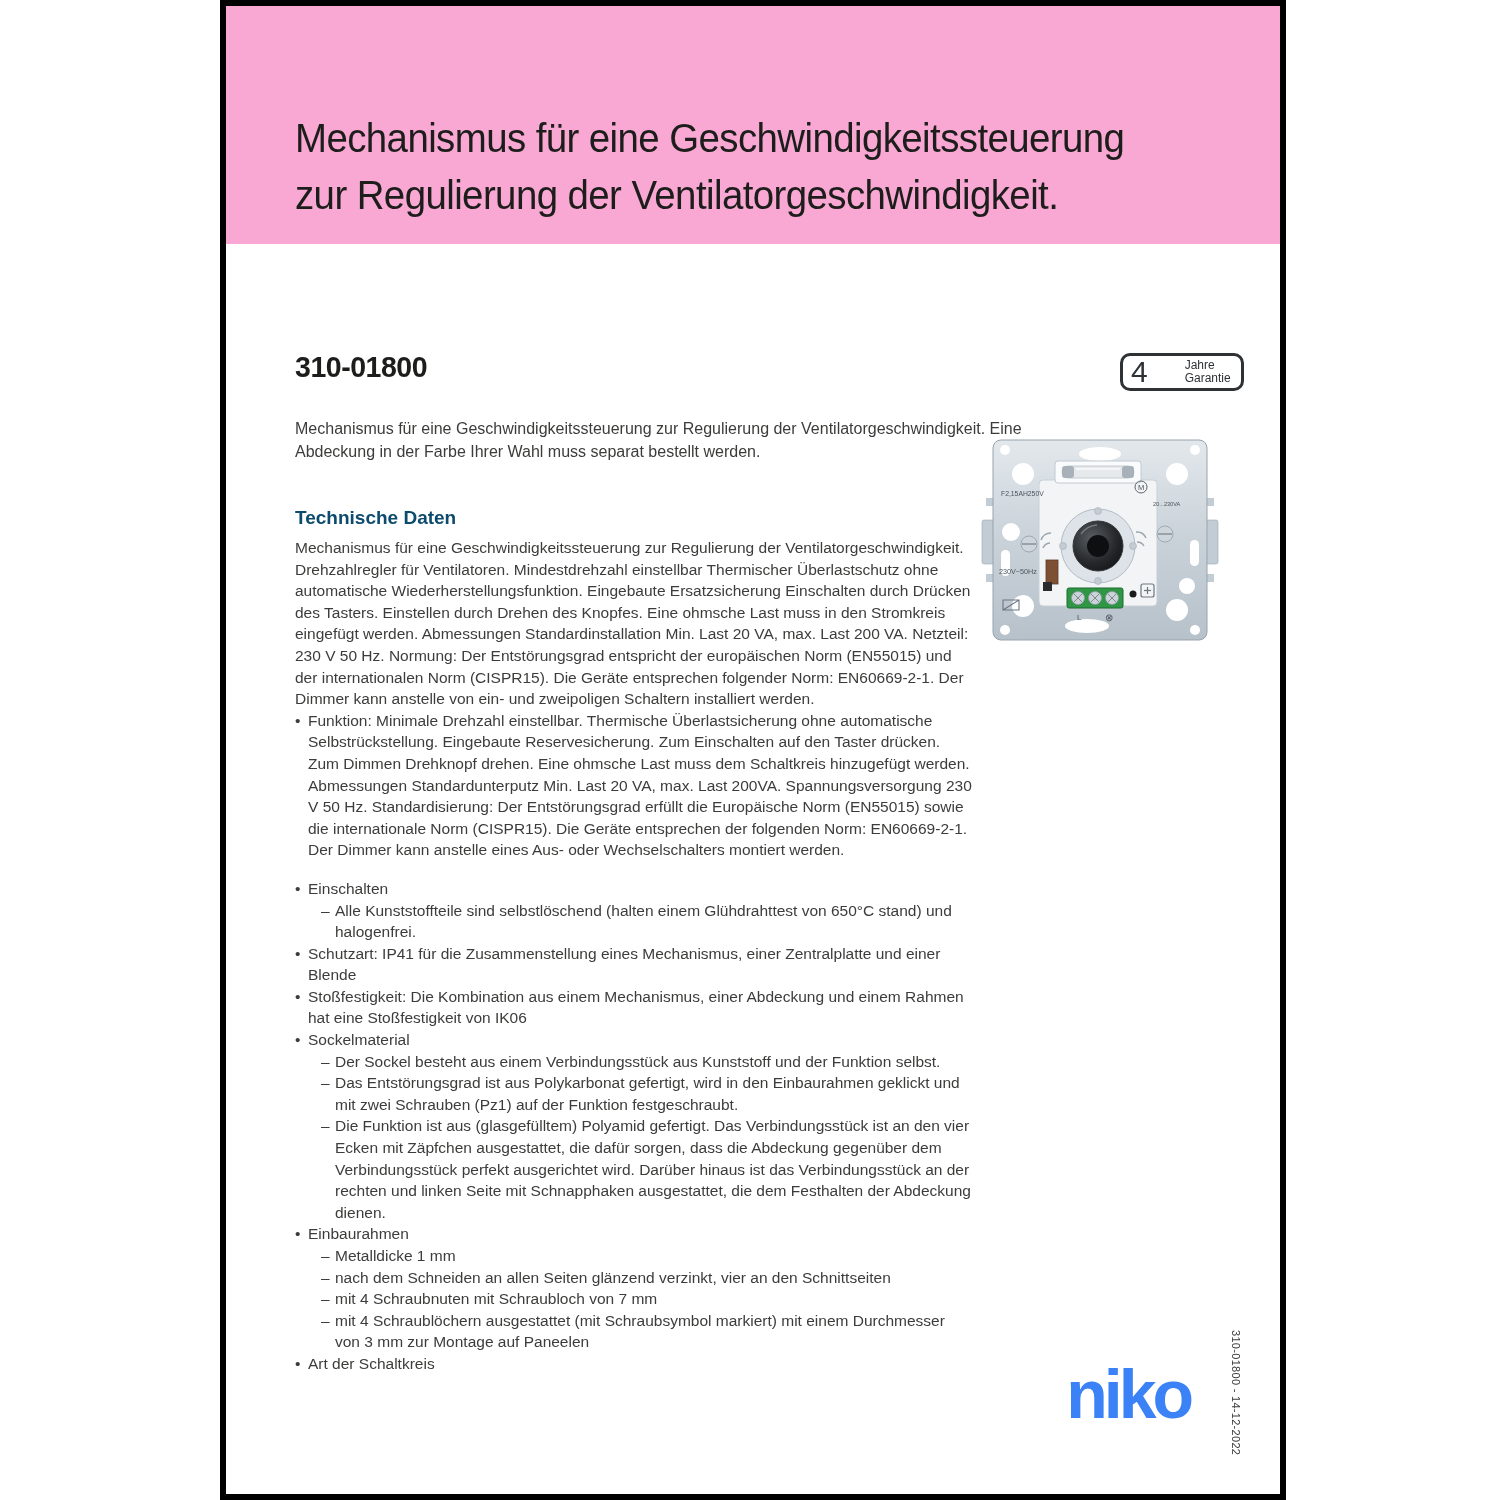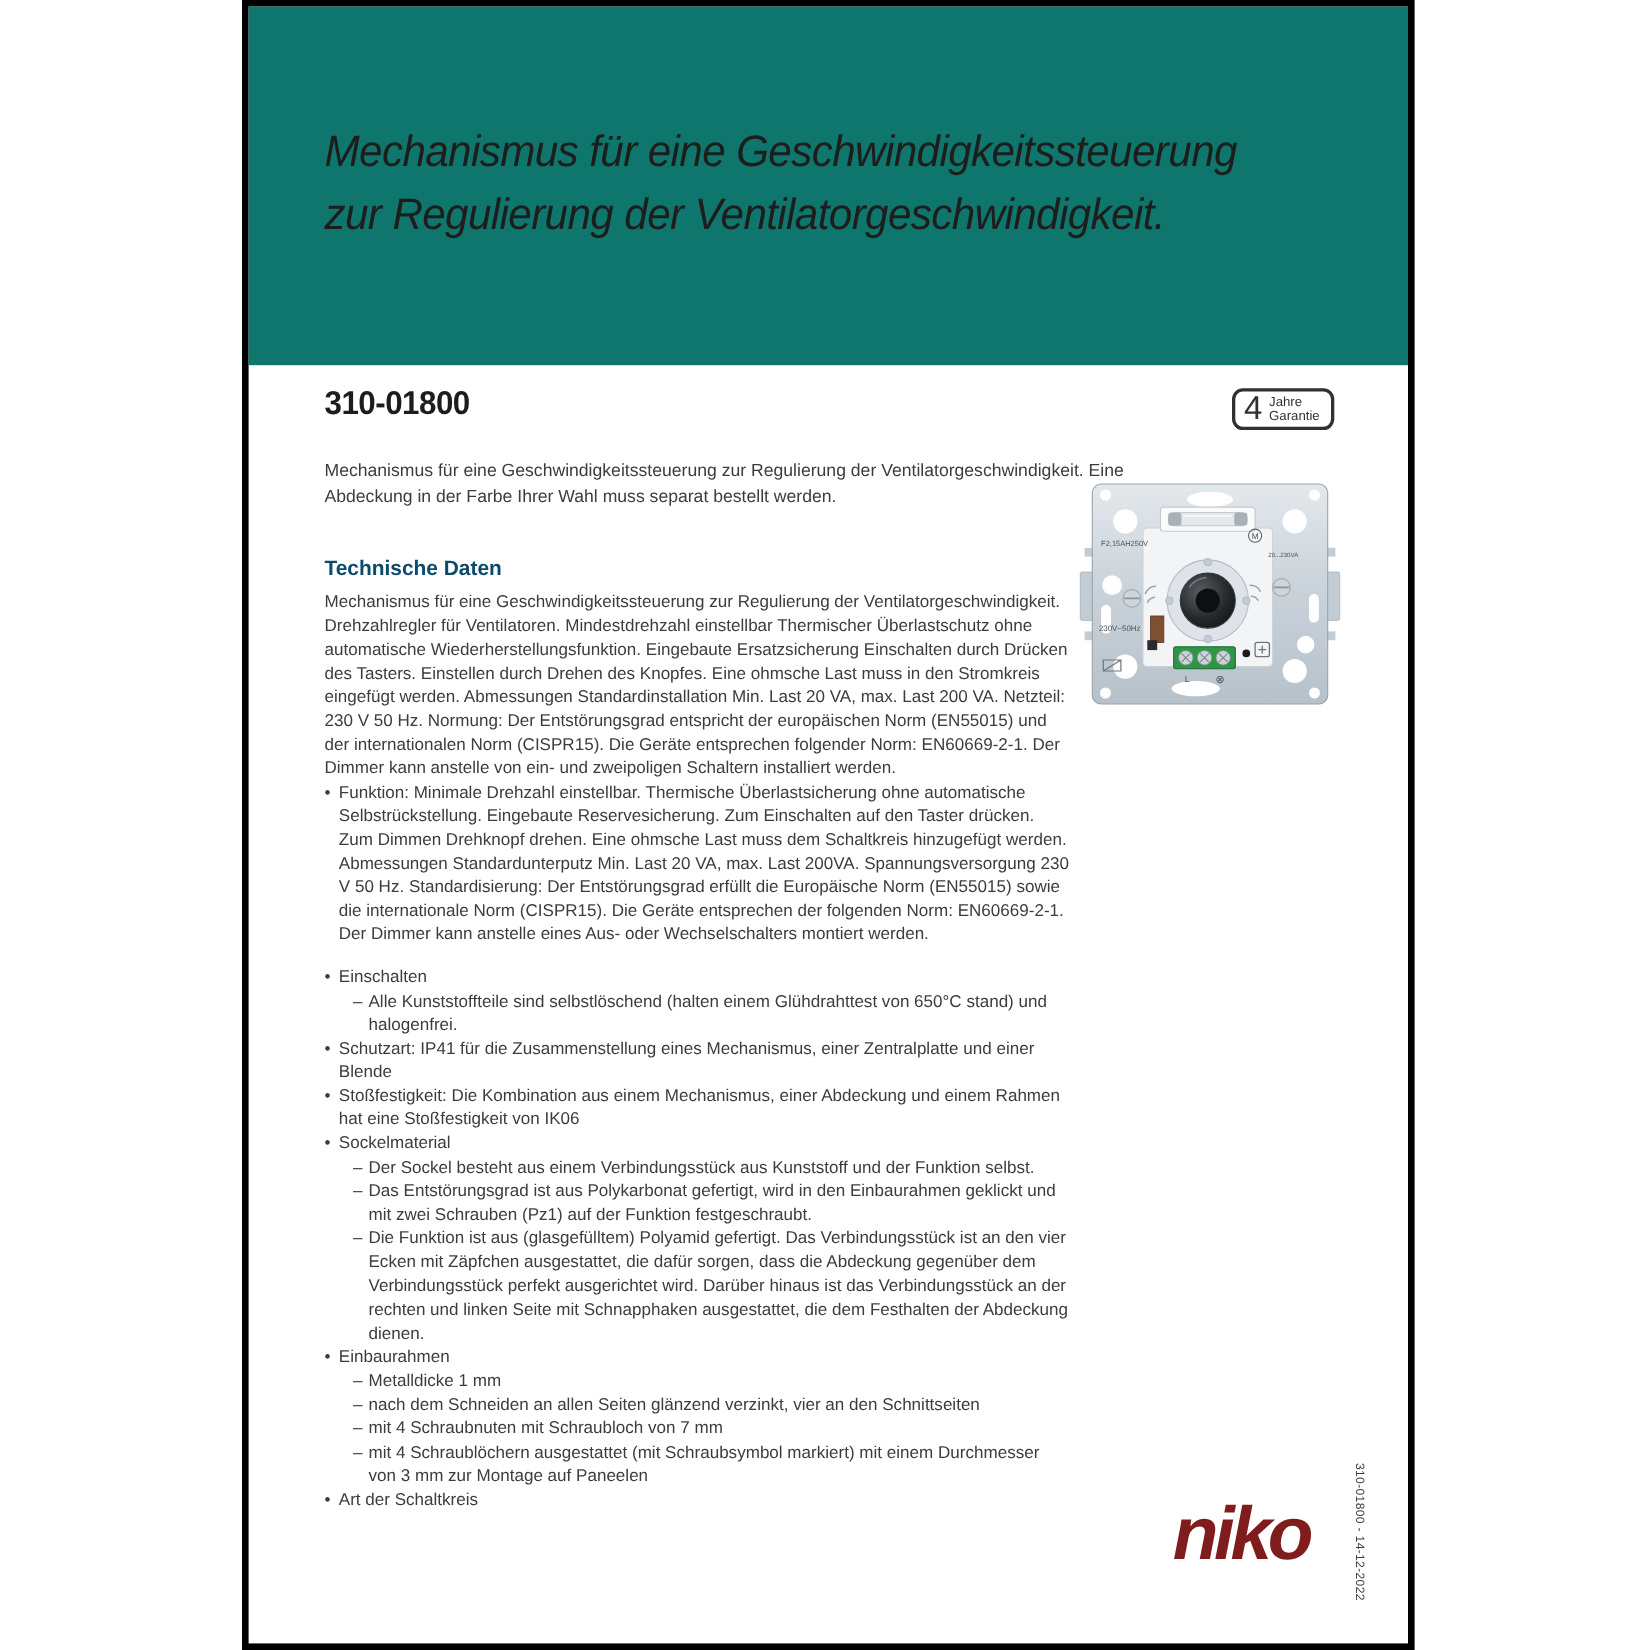--- a/index.html
+++ b/index.html
@@ -1,40 +1,40 @@
 <!DOCTYPE html>
 <html lang="de"><head>
 <meta charset="utf-8">
 <style>
   html,body{margin:0;padding:0;width:1500px;height:1500px;background:#ffffff;overflow:hidden;
     font-family:"Liberation Sans", sans-serif;}
   .page{position:absolute;left:220px;top:0;width:1066px;height:1500px;box-sizing:border-box;
     border:6px solid #000;background:#fff;}
-  .header-band{position:absolute;left:0;top:0;width:100%;height:326px;background:#0f766e;font-style:italic;}
+  .header-band{position:absolute;left:0;top:0;width:100%;height:238px;background:#f9a8d4;}
   .title{position:absolute;left:69px;top:104px;font-size:40px;line-height:57px;color:#1d1d1b;
     font-weight:300;letter-spacing:-0.6px;transform:scaleX(.96);transform-origin:left top;white-space:nowrap;}
   .sku{position:absolute;left:69px;top:344px;font-size:30px;font-weight:700;letter-spacing:-0.5px;
     color:#1d1d1b;transform:scaleX(.95);transform-origin:left top;}
   .badge{position:absolute;left:894px;top:347px;display:flex;align-items:center;
     border:3px solid #2e3235;border-radius:10px;background:#fff;padding:2px 10px 2px 8px;gap:6px;height:38px;box-sizing:border-box;}
   .badge-num{font-size:30px;font-weight:500;color:#2e3235;line-height:1;}
-  .badge-labels{display:flex;flex-direction:column;justify-content:space-between;font-size:12px;line-height:13.5px;color:#2e3235;}
+  .badge-labels{display:flex;flex-direction:column;justify-content:space-between;font-size:12px;line-height:13.5px;color:#2e3235;margin-left:31px;}
   .intro{position:absolute;left:69px;top:412px;width:800px;font-size:16px;line-height:22.5px;color:#3c3c3b;}
   .product-img{position:absolute;left:755px;top:428px;width:238px;height:214px;}
   .tech-heading{position:absolute;left:69px;top:501px;font-size:19px;font-weight:700;color:#0c4a6e;}
   .tech-body{position:absolute;left:69px;top:531px;width:678px;font-size:15.5px;line-height:21.6px;color:#3c3c3b;}
   .tech-body p{margin:0;}
   ul.tech-list{list-style:none;margin:0;padding:0;}
   ul.tech-list li{position:relative;padding-left:13px;}
   ul.tech-list li.lvl2{padding-left:40px;}
   ul.tech-list li .marker{position:absolute;left:0;top:0;}
   ul.tech-list li.lvl2 .marker{left:26px;}
   ul.tech-list li.gap-after{margin-bottom:17px;}
-  .logo{position:absolute;right:90px;top:1354px;font-size:68px;font-weight:700;font-style:italic;
-    letter-spacing:-4px;color:#7f1d1d;line-height:1;margin-left:20px;}
+  .logo{position:absolute;right:90px;top:1354px;font-size:68px;font-weight:700;
+    letter-spacing:-4px;color:#3b82f6;line-height:1;margin-left:20px;}
   .doc-ref{position:absolute;left:1016px;top:1324px;font-size:11px;color:#3c3c3b;white-space:nowrap;
     transform:rotate(90deg);transform-origin:0 0;letter-spacing:0.3px;}
   svg text{font-family:"Liberation Sans", sans-serif;}
 </style>
 </head>
 <body>
 
 <div class="page">
 
   <div class="header-band">

